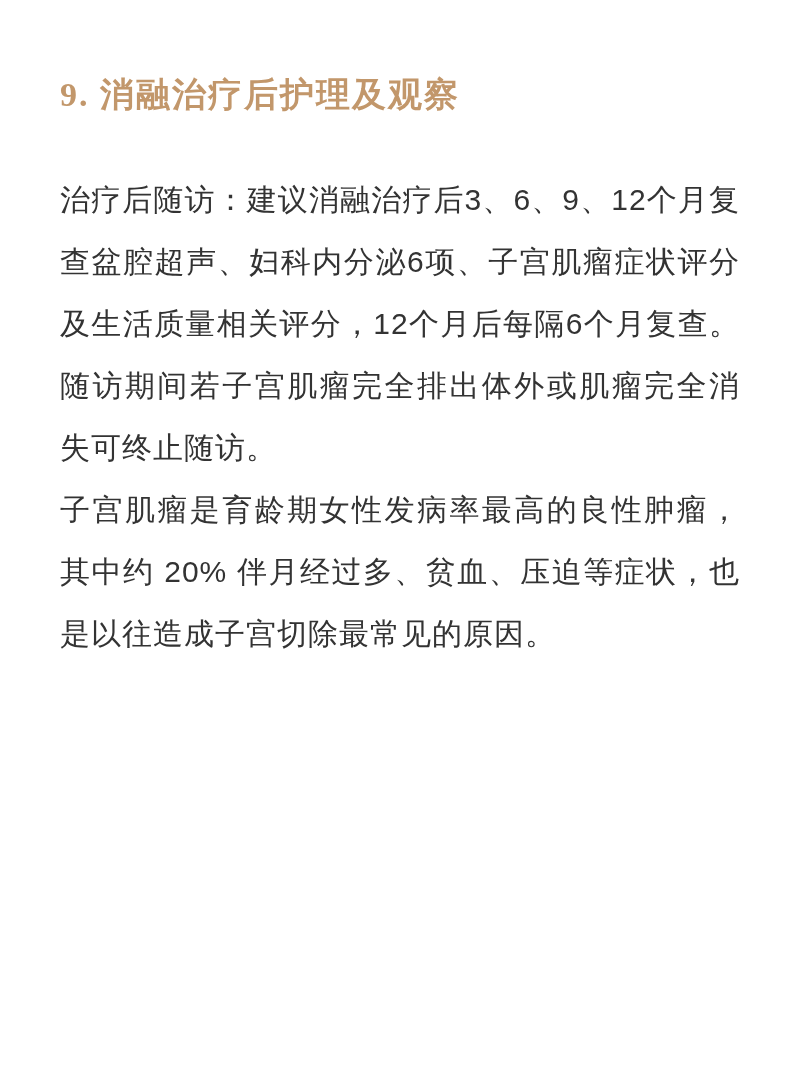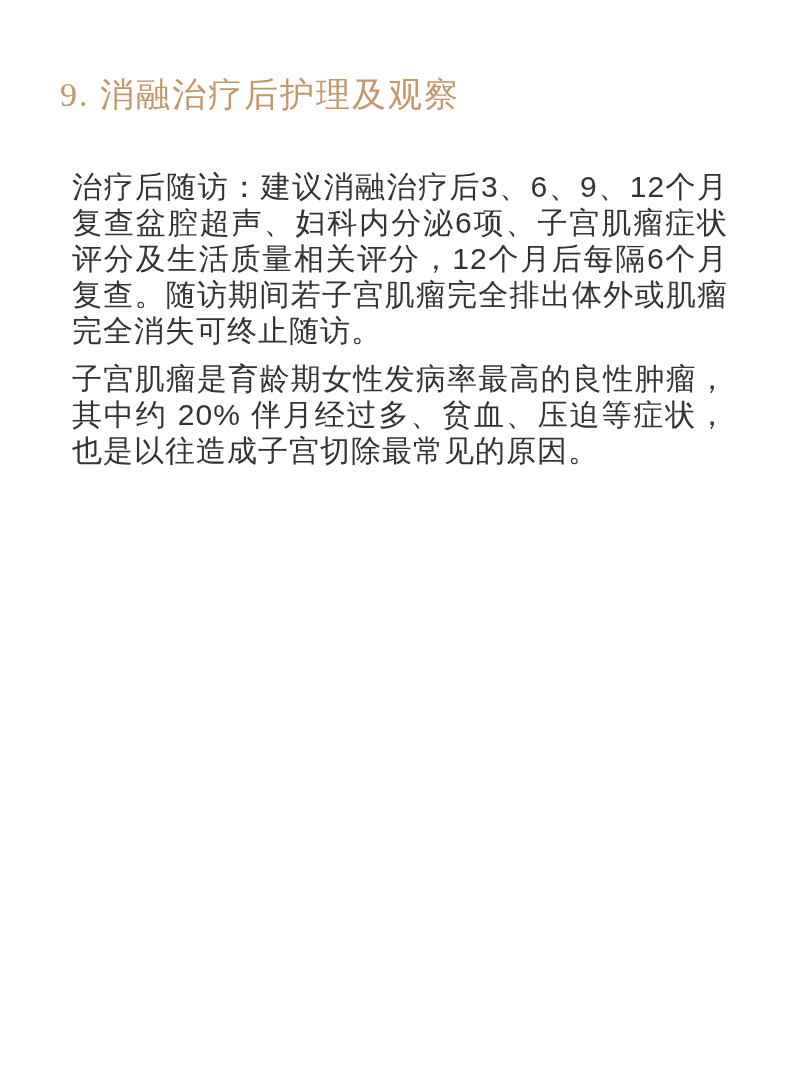--- a/index.html
+++ b/index.html
@@ -12,31 +12,31 @@
     width: 800px;
     height: 1085px;
     background: #ffffff;
     overflow: hidden;
     box-sizing: border-box;
     padding: 0 60px;
   }
   .section-title {
     margin: 74px 0 0 0;
     font-family: "Liberation Serif", "DejaVu Serif", serif;
-    font-weight: 400;
+    font-weight: 700;
     font-size: 34px;
     line-height: 1.25;
     letter-spacing: 2px;
     color: #c2976b;
   }
   .body-text p {
-    margin: 12px;
+    margin: 0;
     font-family: "Liberation Sans", "DejaVu Sans", sans-serif;
     font-size: 30px;
-    line-height: 36px;
+    line-height: 62px;
     color: #333333;
     text-align: justify;
     text-justify: inter-ideograph;
     letter-spacing: 1px;
   }
   .body-text p:first-child {
     margin-top: 52px;
   }
 </style>
 </head>

